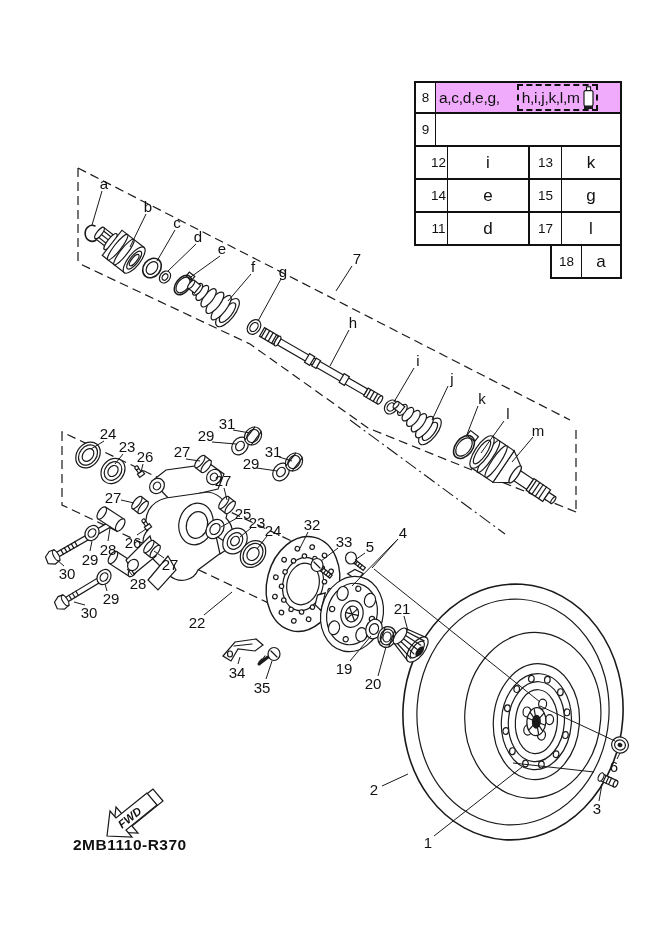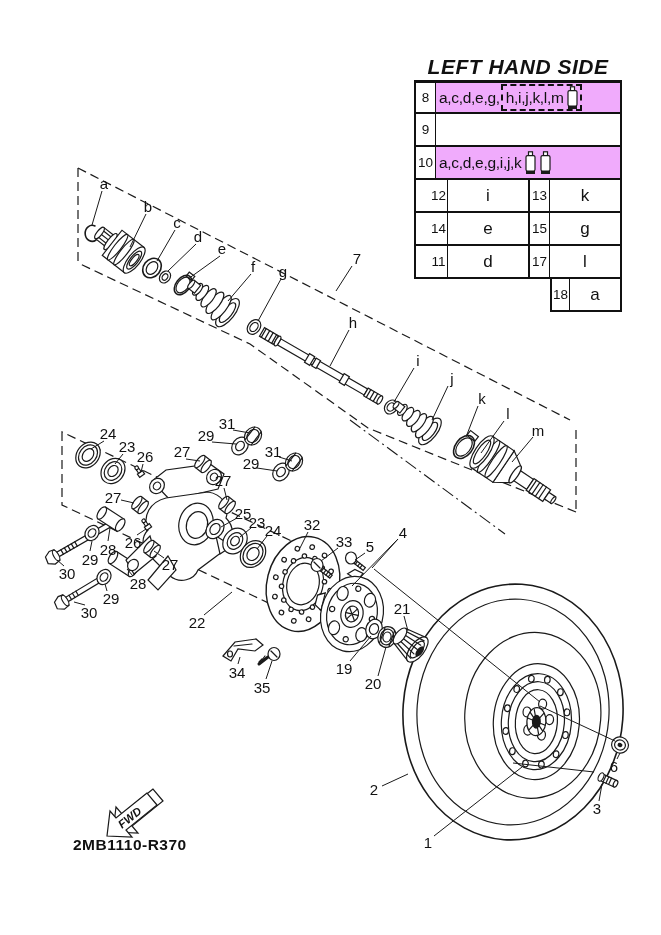--- a/index.html
+++ b/index.html
@@ -19,27 +19,27 @@
   .title{position:absolute;left:414px;top:55px;width:208px;text-align:center;
          font:italic 700 21px "Liberation Sans",sans-serif;letter-spacing:.5px;
          border-bottom:2.5px solid #111;padding-bottom:1px;}
   
   .ptable{position:absolute;left:414px;top:81px;width:208px;font-family:"Liberation Sans",sans-serif;}
   .krow{display:flex;height:33px;border:2px solid #111;border-top:none;background:#fff;box-sizing:border-box;align-items:stretch;}
   .krow.first{border-top:2px solid #111;}
   .ref{width:20px;border-right:1.5px solid #111;display:flex;align-items:center;justify-content:center;
        font-size:13.5px;box-sizing:border-box;background:#fff;}
   .kval{flex:1;display:flex;align-items:center;padding-left:3px;font-size:15.5px;letter-spacing:-.3px;background:#f0abfc;}
-  .kitbox{display:flex;align-items:center;border:2px dashed #111;height:27px;padding:0 1px 0 3px;margin-left:1px;box-sizing:border-box;}
+  .kitbox{display:flex;align-items:center;border:2px dashed #111;height:27px;padding:0 1px 0 3px;margin-left:17px;box-sizing:border-box;}
   .tube{margin-left:2px;flex:none;}
   .prow{display:flex;height:33px;box-sizing:border-box;}
   .prow>div{display:flex;align-items:center;justify-content:center;box-sizing:border-box;background:#fff;}
   .bl-ref{width:34px;border-left:2px solid #111;border-right:1.5px solid #111;border-bottom:2px solid #111;font-size:13.5px;padding-left:14px;}
   .bl-val{width:82px;border-right:2px solid #111;border-bottom:2px solid #111;font-size:17px;}
-  .br-ref{width:20px;border-right:1.5px solid #111;border-bottom:2px solid #111;font-size:13.5px;}
+  .br-ref{width:32px;border-right:1.5px solid #111;border-bottom:2px solid #111;font-size:13.5px;}
   .br-val{flex:1;border-right:2px solid #111;border-bottom:2px solid #111;font-size:17px;}
   .ghost{border:none !important;background:transparent !important;}
   .br-ref.lead-edge{border-left:2px solid #111;margin-left:20px;}
   .code{position:absolute;left:73px;top:836px;font-size:15.5px;font-weight:600;letter-spacing:.5px;}
 </style>
 </head>
 <body>
 
 <div class="page">
 
@@ -522,55 +522,38 @@
         <text x="374" y="789" class="callout">2</text>
         <line x1="434" y1="836" x2="522" y2="767" class="lead"></line>
         <text x="428" y="842" class="callout">1</text>
         <line x1="599" y1="801" x2="602" y2="784" class="lead"></line>
         <text x="597" y="808" class="callout">3</text>
         <line x1="617" y1="759" x2="620" y2="753" class="lead"></line>
         <text x="614" y="766" class="callout">6</text>
       </g>
 </svg>
 
-<div class="title">LEFT HAND SIDE</div>
 
 <div class="ptable">
   <div class="krow first">
     <div class="ref">8</div>
     <div class="kval">
       <span>a,c,d,e,g,</span>
       <span class="kitbox">
         <span>h,i,j,k,l,m</span>
         <svg class="tube" width="13" height="24" viewBox="0 0 13 24">
           <rect x="4.5" y="0.8" width="4" height="3.8" class="w"></rect>
           <rect x="2" y="4.6" width="9" height="15.4" rx="1.5" class="w"></rect>
           <rect x="2" y="20" width="9" height="3" class="dk"></rect>
         </svg>
       </span>
     </div>
   </div>
   <div class="krow">
     <div class="ref">9</div>
-  </div>
-  <div class="krow">
-    <div class="ref">10</div>
-    <div class="kval">
-      <span>a,c,d,e,g,i,j,k</span>
-      <svg class="tube" width="13" height="24" viewBox="0 0 13 24">
-        <rect x="4.5" y="0.8" width="4" height="3.8" class="w"></rect>
-        <rect x="2" y="4.6" width="9" height="15.4" rx="1.5" class="w"></rect>
-        <rect x="2" y="20" width="9" height="3" class="dk"></rect>
-      </svg>
-      <svg class="tube" width="13" height="24" viewBox="0 0 13 24">
-        <rect x="4.5" y="0.8" width="4" height="3.8" class="w"></rect>
-        <rect x="2" y="4.6" width="9" height="15.4" rx="1.5" class="w"></rect>
-        <rect x="2" y="20" width="9" height="3" class="dk"></rect>
-      </svg>
-    </div>
   </div>
 
   <div class="prow">
     <div class="bl-ref">12</div>
     <div class="bl-val">i</div>
     <div class="br-ref">13</div>
     <div class="br-val">k</div>
   </div>
   <div class="prow">
     <div class="bl-ref">14</div>

